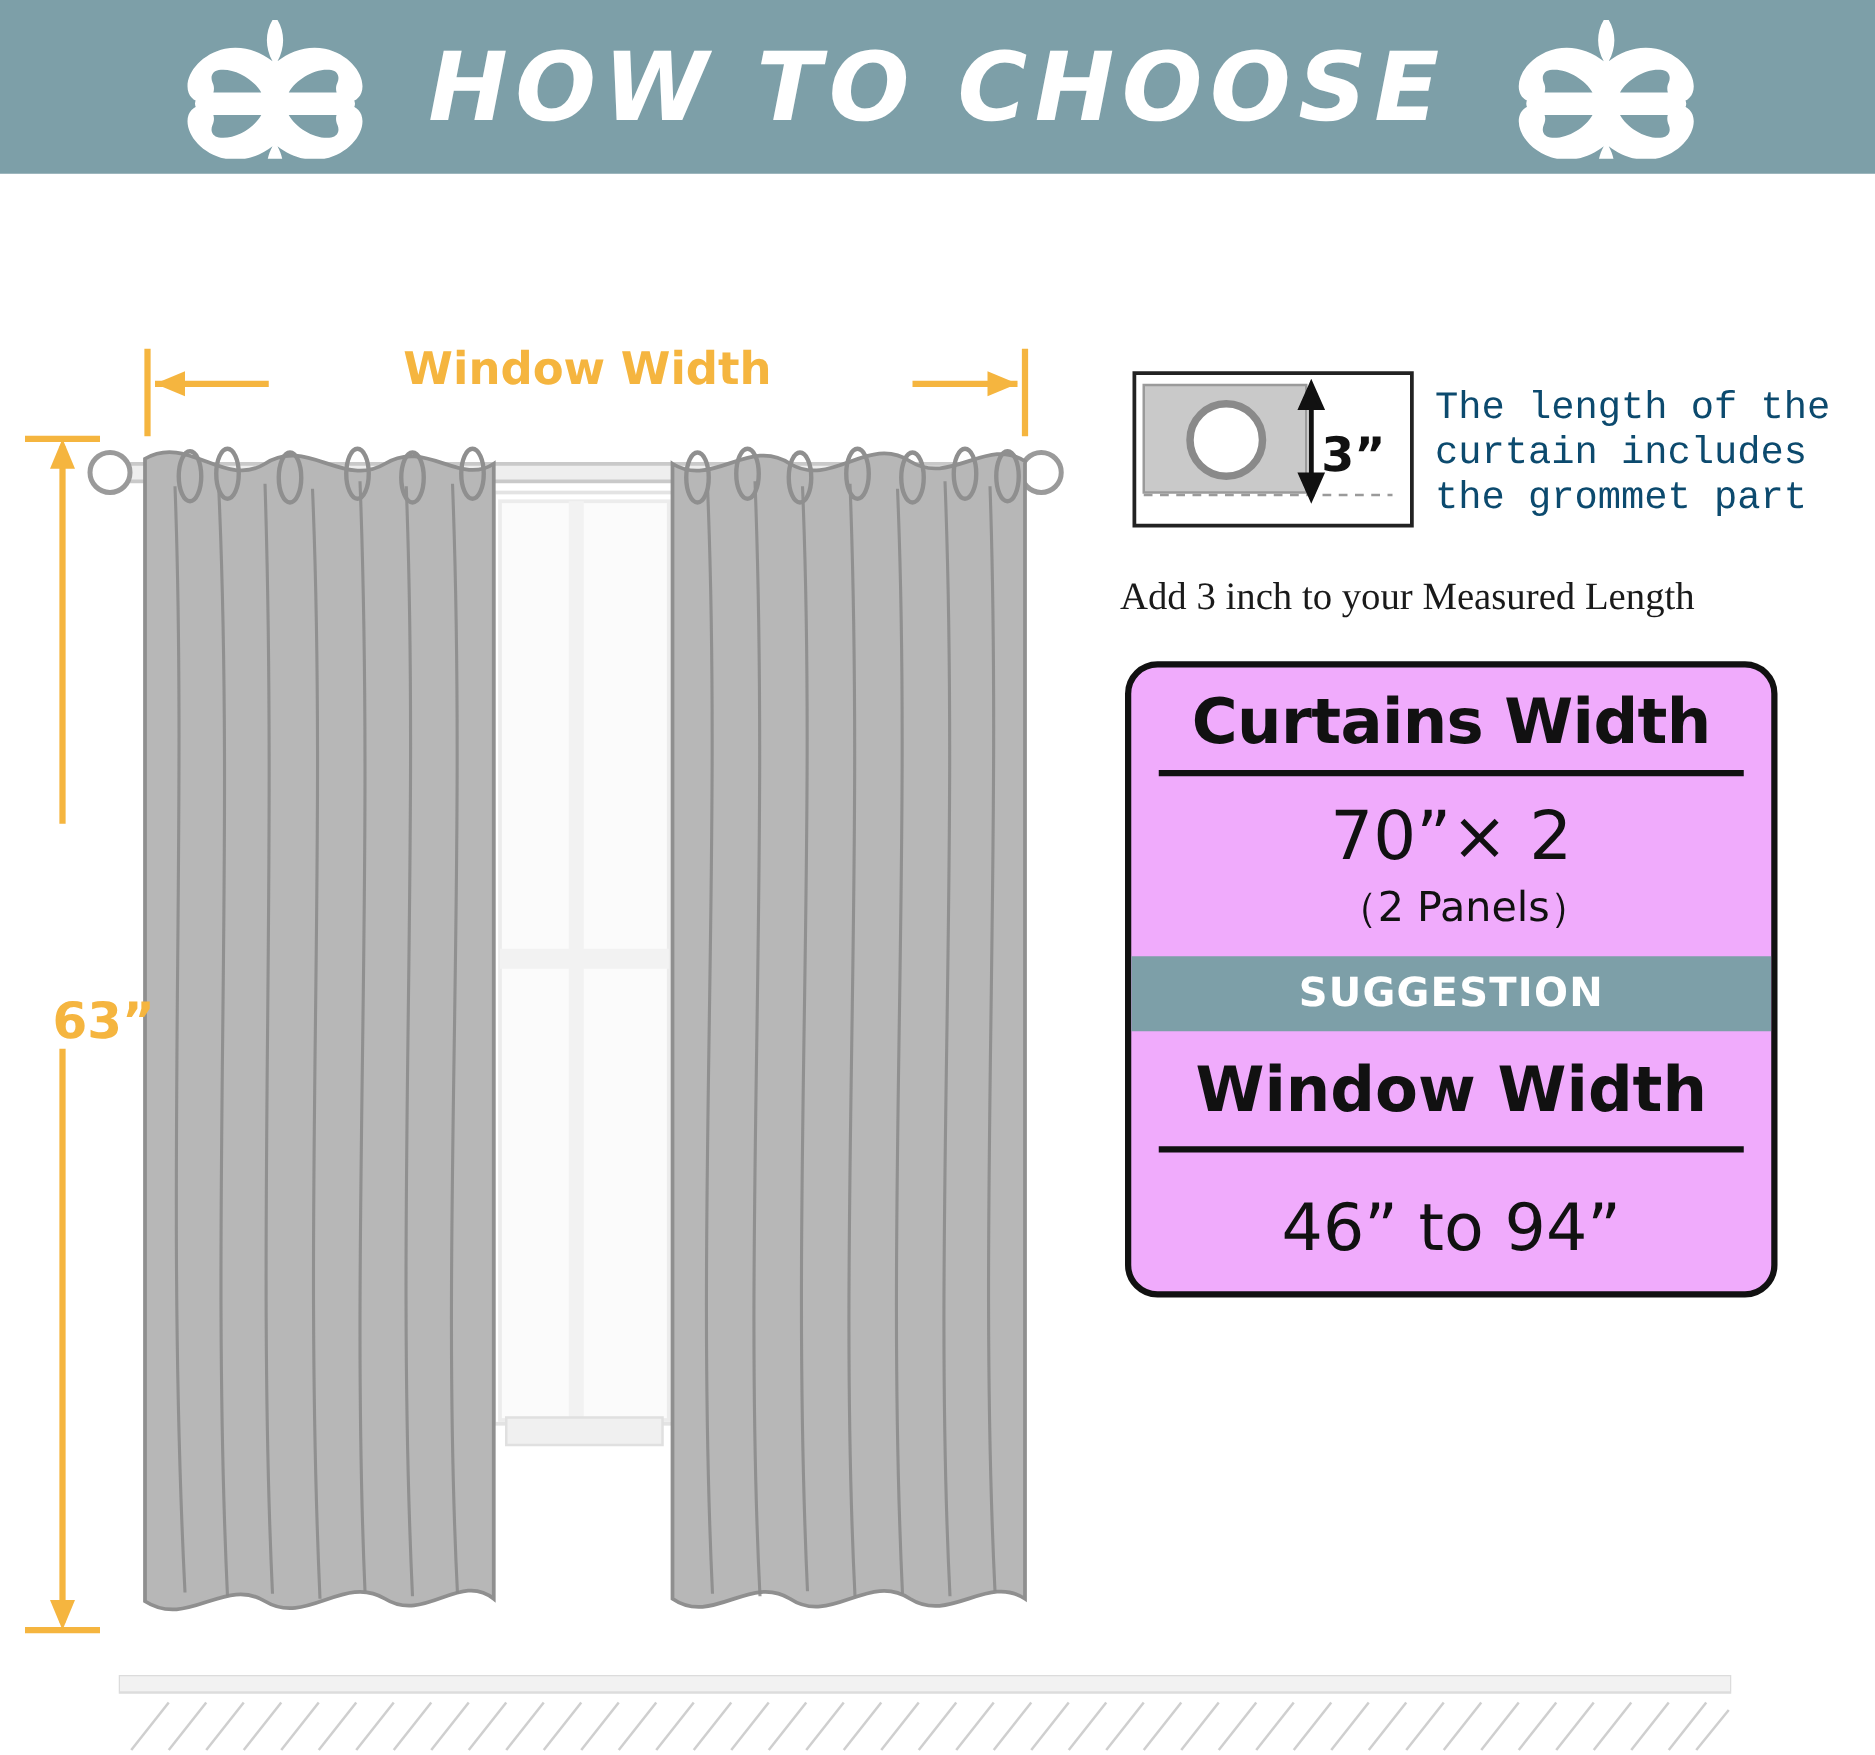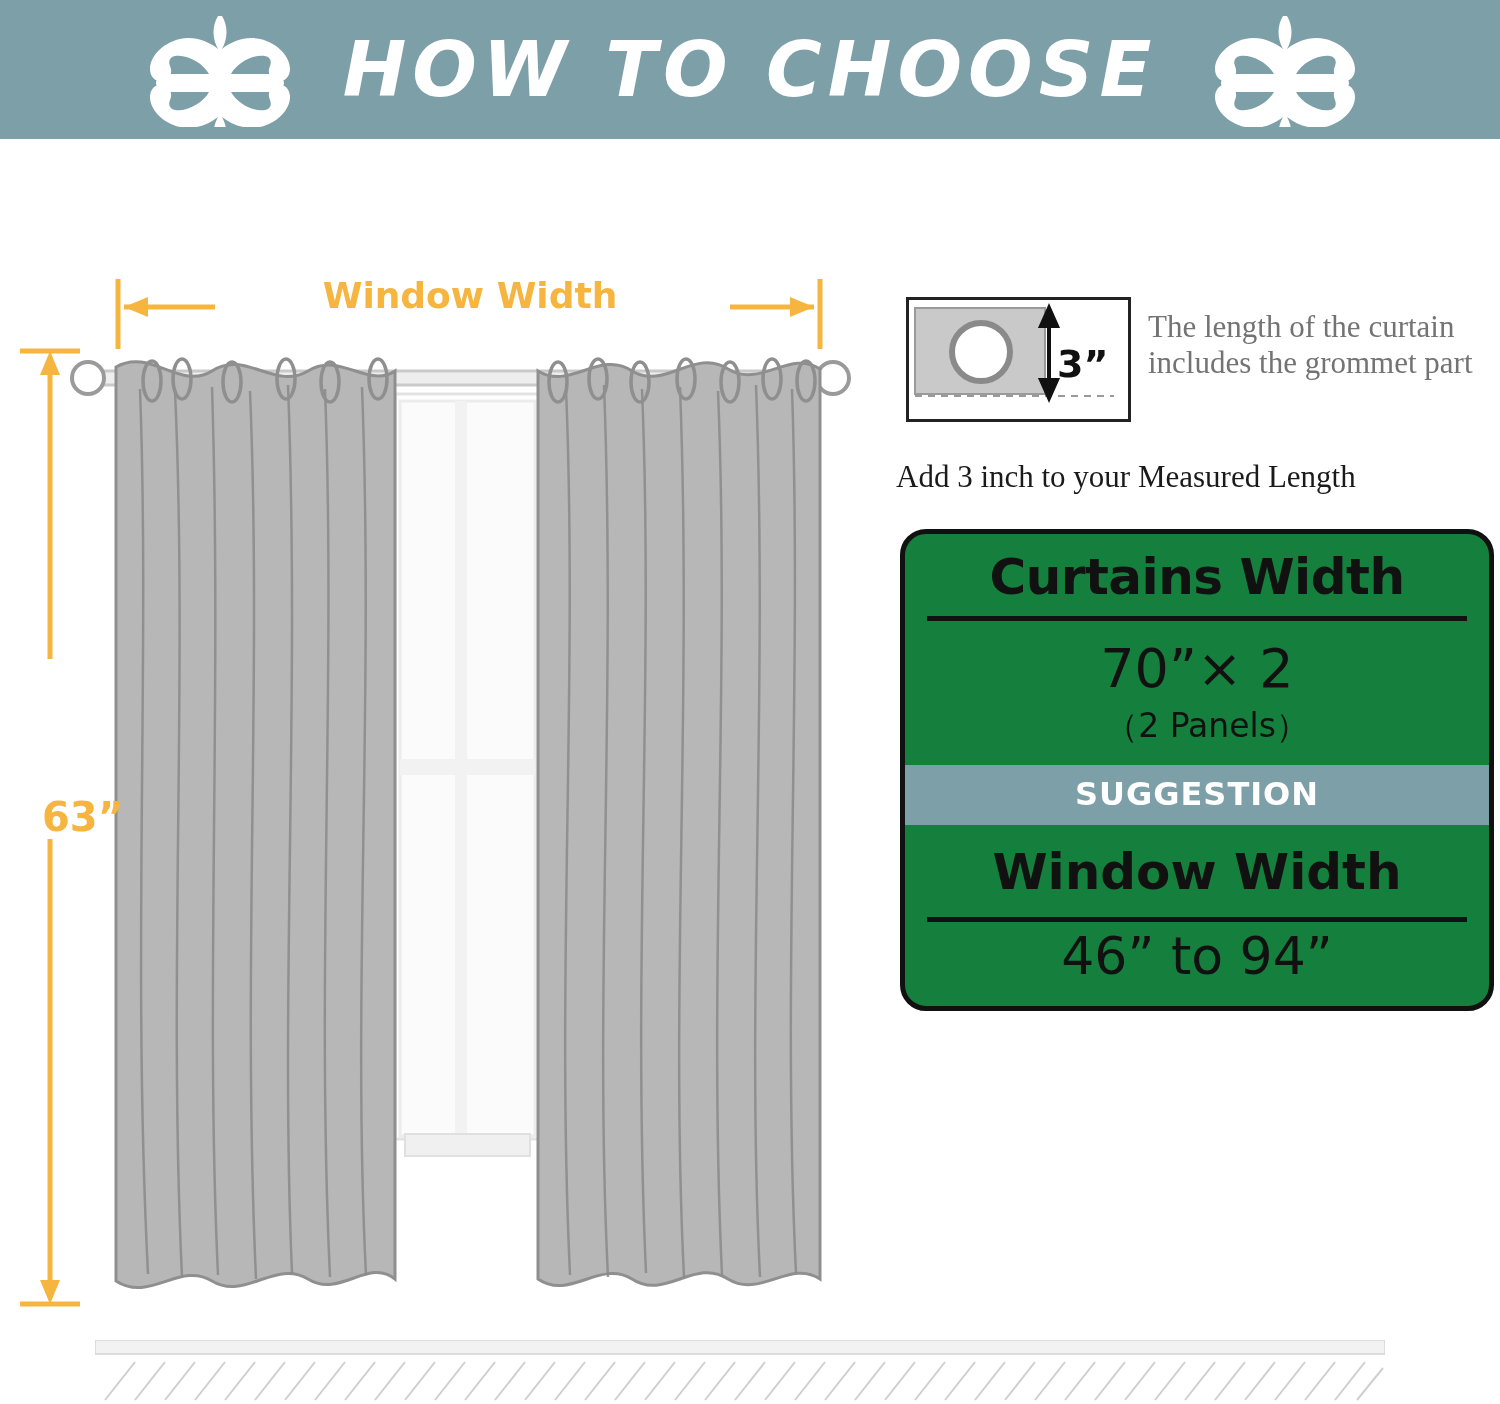--- a/index.html
+++ b/index.html
@@ -91,24 +91,24 @@
     left: 16px; top: 158px;
     width: 225px; height: 125px;
     border: 3px solid #222222;
     background: #ffffff;
     box-sizing: border-box;
   }
   #grommet-note {
     position: absolute;
     left: 258px; top: 170px;
     width: 340px;
-    font-family: Liberation Serif, serif;
+    font-family: Liberation Mono, monospace;
     font-size: 31px;
     line-height: 36px;
-    color: #737373;
+    color: #0c4a6e;
   }
   #grommet-sub {
     position: absolute;
     left: 6px; top: 320px;
     width: 600px;
     font-family: "Liberation Serif", serif;
     font-size: 31px;
     color: #1a1a1a;
     white-space: nowrap;
   }
@@ -118,24 +118,24 @@
     font-family: "DejaVu Sans", sans-serif;
     font-weight: bold;
     font-size: 38px;
     color: #111111;
   }
 
   
   #card {
     position: absolute;
     left: 10px; top: 390px;
-    width: 594px;
+    width: 522px;
     border: 5px solid #111111;
     border-radius: 26px;
-    background: #15803d;
+    background: #f0abfc;
     box-sizing: border-box;
     overflow: hidden;
   }
   .card-row {
     text-align: center;
     box-sizing: border-box;
     padding: 4px 10px;
   }
   .card-title {
     font-family: "DejaVu Sans", sans-serif;
@@ -181,20 +181,21 @@
     font-size: 50px;
     color: #111111;
     padding-top: 18px;
     padding-bottom: 16px;
   }
   .card-range {
     font-family: "DejaVu Sans", sans-serif;
     font-size: 52px;
     color: #111111;
     padding-bottom: 20px;
+    margin-top: 27px;
   }
 
   #deviation {
     position: absolute;
     left: 8px; top: 1000px;
     width: 600px;
     font-family: "Liberation Serif", serif;
     font-size: 31px;
     line-height: 40px;
     color: #1a1a1a;

